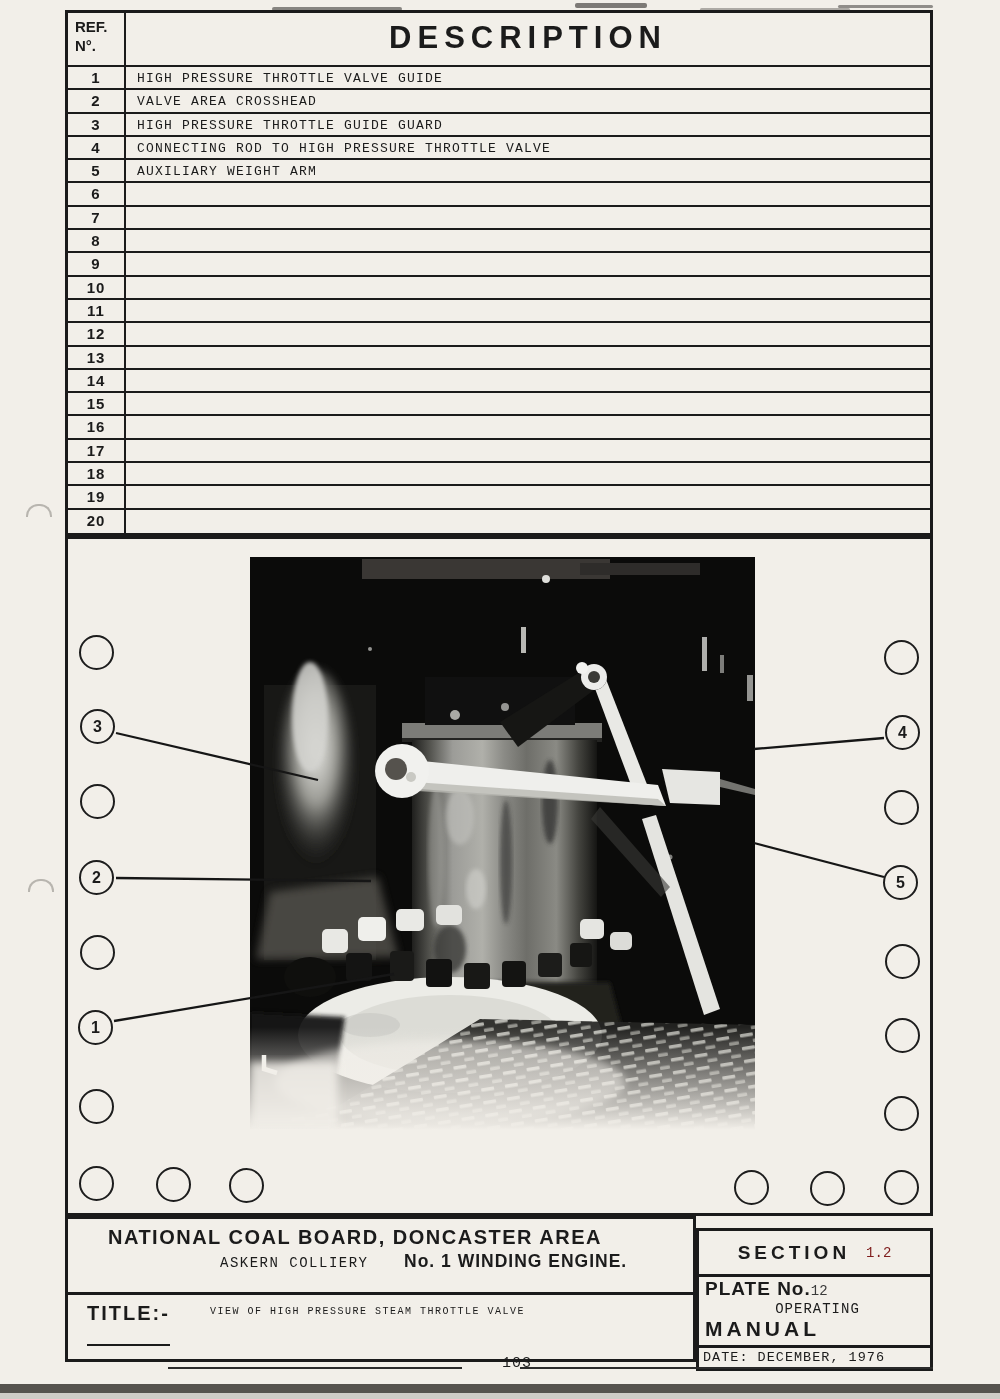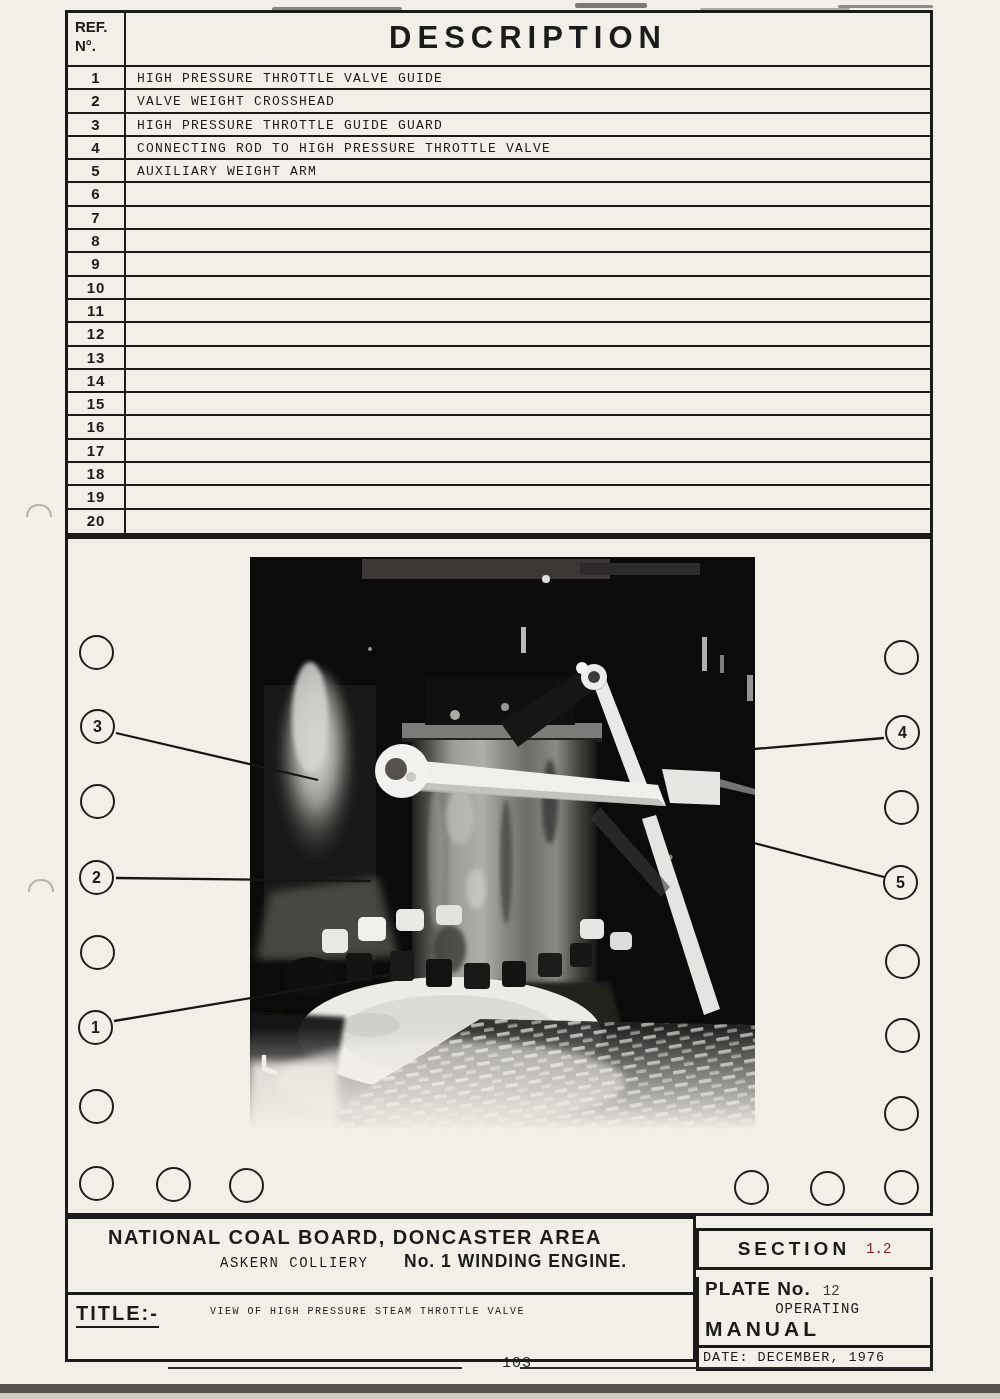--- a/index.html
+++ b/index.html
@@ -22,27 +22,27 @@
            background:#f2efe9;text-align:center;line-height:31px;font-weight:bold;font-size:16px;z-index:6;}
   .lines-overlay{position:absolute;left:0;top:0;width:1000px;height:1399px;pointer-events:none;z-index:5;}
   
   .tb{position:absolute;border:3px solid #1b1b1b;box-sizing:border-box;background:transparent;}
   .tb-left{left:65px;top:1216px;width:631px;height:79px;}
   .org-line{font-weight:bold;font-size:20px;letter-spacing:1.5px;margin:7px 0 0 40px;white-space:nowrap;}
   .line2{position:relative;height:30px;}
   .colliery{position:absolute;left:152px;top:6px;font-family:"Liberation Mono","DejaVu Sans Mono",monospace;font-size:14px;letter-spacing:1.5px;}
   .engine{position:absolute;left:336px;top:2px;font-weight:bold;font-size:17.5px;letter-spacing:1px;white-space:nowrap;}
   .tb-title{left:65px;top:1295px;width:631px;height:67px;border-top:none;}
-  .title-label{position:absolute;left:8px;top:7px;font-weight:bold;font-size:20px;letter-spacing:2px;border-bottom:2.5px solid #1b1b1b;padding-bottom:1px;}
+  .title-label{position:absolute;left:19px;top:7px;font-weight:bold;font-size:20px;letter-spacing:2px;border-bottom:2.5px solid #1b1b1b;padding-bottom:19px;}
   .title-text{position:absolute;left:142px;top:11px;font-family:Liberation Mono, monospace;font-size:10px;letter-spacing:1.5px;white-space:nowrap;}
-  .tb-section{left:696px;top:1228px;width:237px;height:42px;display:flex;align-items:center;justify-content:center;gap:16px;}
+  .tb-section{left:696px;top:1228px;width:237px;height:49px;display:flex;align-items:center;justify-content:center;gap:16px;}
   .section-label{font-weight:bold;font-size:19px;letter-spacing:4px;}
   .section-value{font-family:"Liberation Mono","DejaVu Sans Mono",monospace;font-size:14px;color:#7f1d1d;}
   .tb-plate{left:696px;top:1277px;width:237px;height:71px;border-top:none;padding:1px 0 0 6px;}
-  .plate-line{display:flex;align-items:baseline;gap:12px;}
+  .plate-line{display:flex;align-items:baseline;}
   .plate-label{font-weight:bold;font-size:19px;letter-spacing:1px;}
   .plate-value{font-family:"Liberation Mono","DejaVu Sans Mono",monospace;font-size:14px;color:#3a3a3a;}
   .operating{font-family:"Liberation Mono","DejaVu Sans Mono",monospace;font-size:14px;text-align:center;letter-spacing:1px;margin-top:1px;}
   .manual{font-weight:bold;font-size:21px;letter-spacing:4px;margin-top:0px;}
   .tb-date{left:696px;top:1348px;width:237px;height:23px;border-top:none;font-family:"Liberation Mono","DejaVu Sans Mono",monospace;font-size:13.5px;letter-spacing:1px;padding:2px 0 0 4px;white-space:nowrap;}
   
   .foot-line{position:absolute;border-top:2px solid #2a2a2a;height:0;}
   .page-number{position:absolute;left:462px;top:1355px;width:70px;text-align:right;font-family:"Liberation Mono","DejaVu Sans Mono",monospace;font-size:15px;letter-spacing:1px;}
   .shadow-band{position:absolute;left:0;top:1384px;width:1000px;height:9px;background:#56534e;}
   .shadow-band2{position:absolute;left:0;top:1393px;width:1000px;height:6px;background:#cfccc6;}
@@ -71,21 +71,21 @@
       </div>
       <div class="desc-h">DESCRIPTION</div>
     </div>
     <div>
         <div class="t-row">
           <div class="ref-cell">1</div>
           <div class="desc-cell">HIGH PRESSURE THROTTLE VALVE GUIDE</div>
         </div>
         <div class="t-row">
           <div class="ref-cell">2</div>
-          <div class="desc-cell">VALVE WEIGHT CROSSHEAD</div>
+          <div class="desc-cell">VALVE AREA CROSSHEAD</div>
         </div>
         <div class="t-row">
           <div class="ref-cell">3</div>
           <div class="desc-cell">HIGH PRESSURE THROTTLE GUIDE GUARD</div>
         </div>
         <div class="t-row">
           <div class="ref-cell">4</div>
           <div class="desc-cell">CONNECTING ROD TO HIGH PRESSURE THROTTLE VALVE</div>
         </div>
         <div class="t-row">

